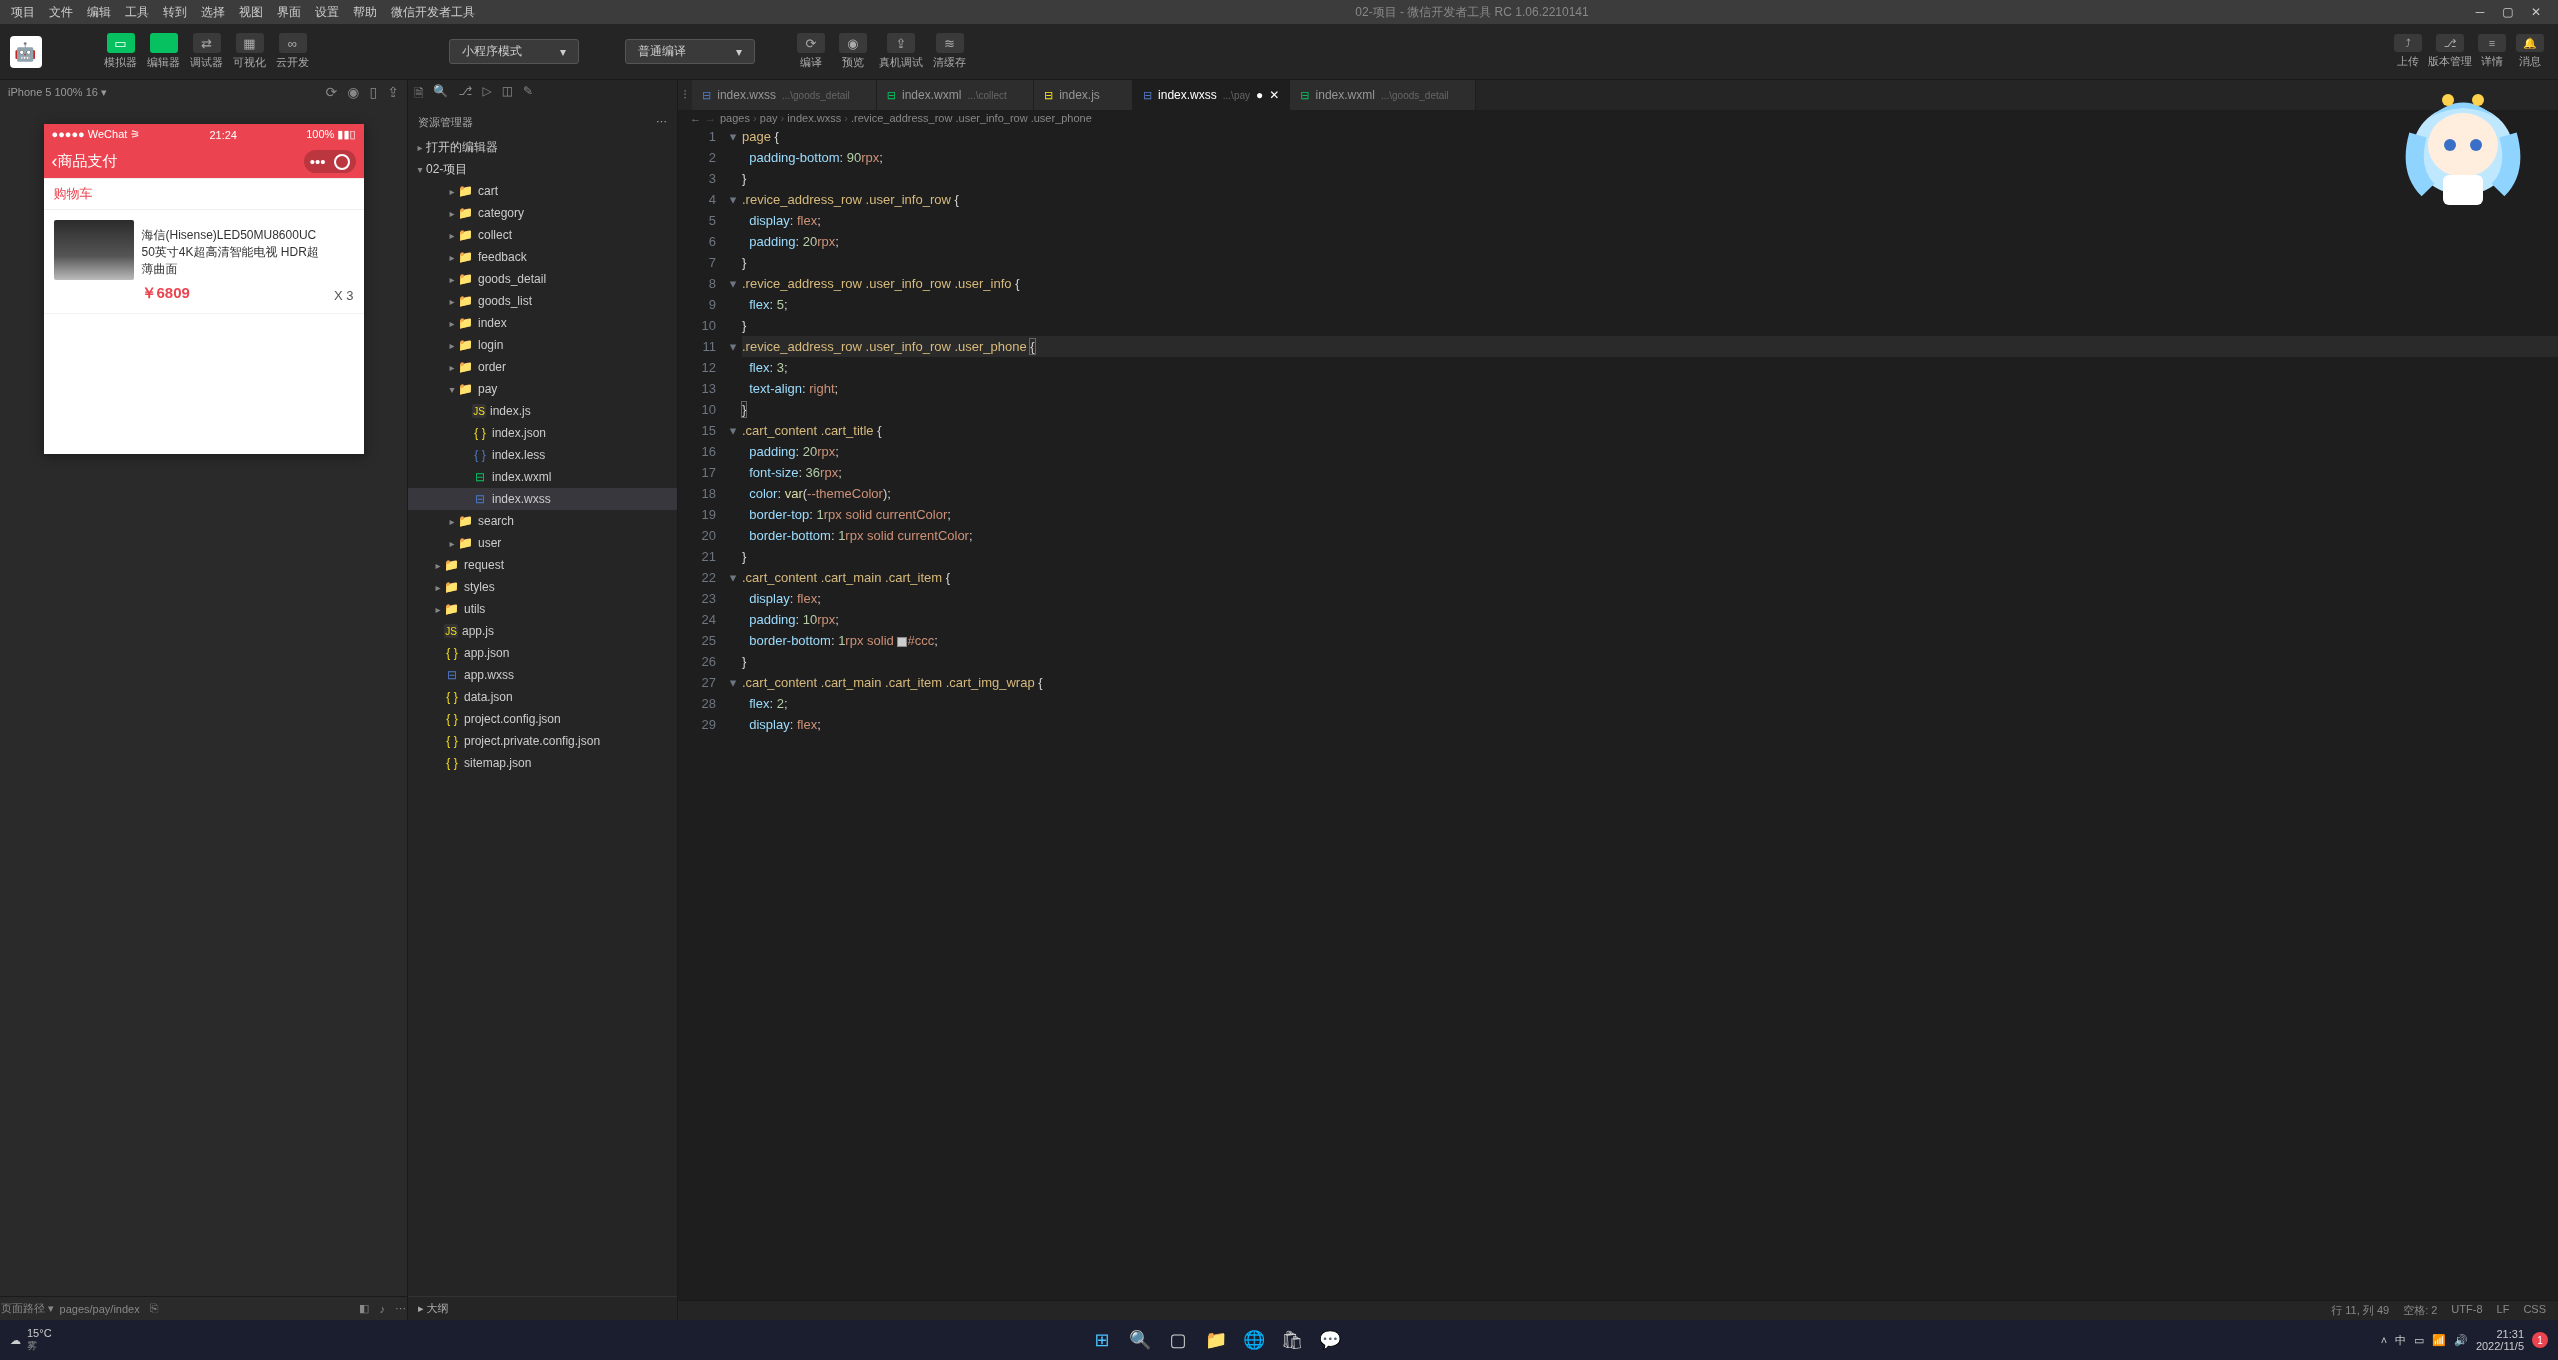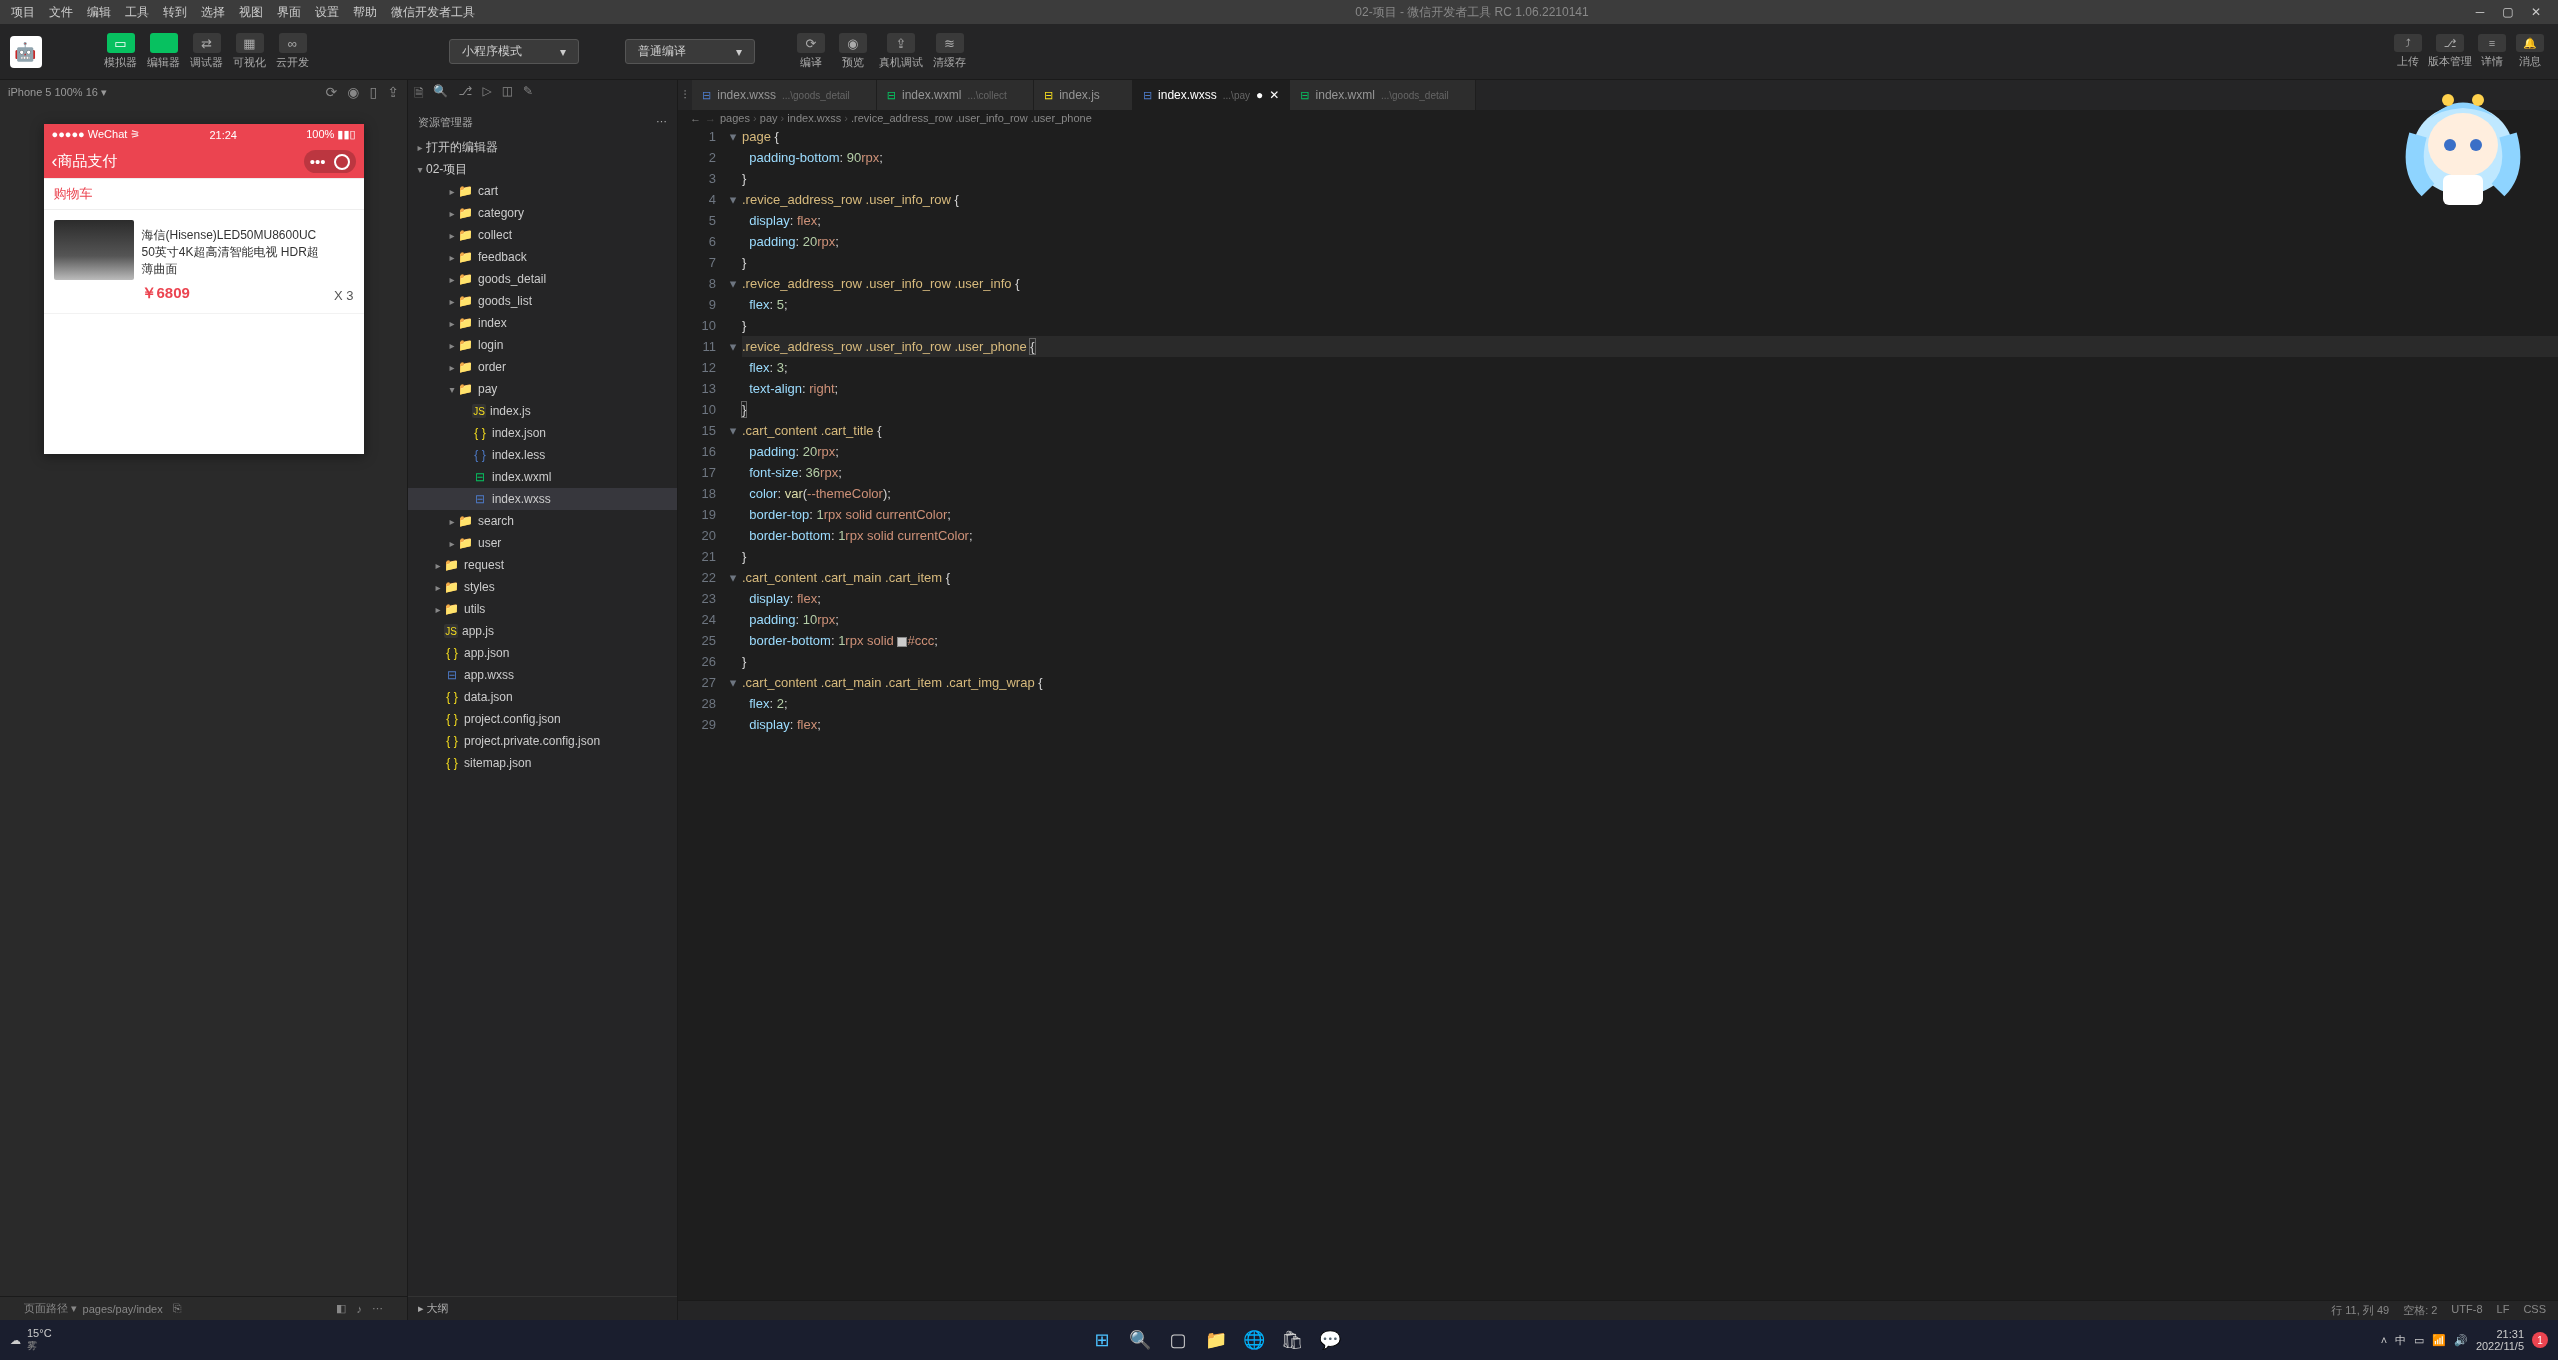--- a/index.html
+++ b/index.html
@@ -50,21 +50,21 @@
 .cart-item .img { width: 80px; height: 60px; background: linear-gradient(#2b2b2b,#555 60%, #bbb); border-radius: 2px; }
 .cart-item .img.tv2 { background: radial-gradient(circle at 40% 50%, #fff, #dab34a 30%, #2b2b2b 70%); }
 .cart-item .info { flex: 1; font-size: 12px; color: #333; margin-top: 7px; }
 .cart-item .price { color: #eb4450; font-size: 15px; margin-top: 6px; font-weight:bold;}
 .cart-item .qty { align-self: flex-end; font-size: 13px; color: #555; }
 .ph-foot { display: flex; align-items: center; border-top: 1px solid #eee; }
 .ph-foot .tot { flex: 1; text-align: right; padding: 4px 10px; font-size: 13px; }
 .ph-foot .tot .amt { color:#eb4450; font-weight:bold; font-size:16px;}
 .ph-foot .tot .ship { display:block; font-size:10px; color:#888;}
 .ph-foot .paybtn { background:#eb4450; color:#fff; padding: 14px 28px; font-size: 15px; }
-.sim-foot { display:flex; align-items:center; padding:4px 24px; color:#888; font-size:11px; border-top:1px solid #1a1a1a;}
+.sim-foot { display:flex; align-items:center; padding:4px 1px; color:#888; font-size:11px; border-top:1px solid #1a1a1a;}
 .sim-foot .sp{flex:1;}
 .sim-foot .ic{margin-left:10px;}
 
 
 .explorer { width: 270px; background: #252526; display: flex; flex-direction: column; border-right: 1px solid #1a1a1a; font-size: 12px; }
 .exp-tabs { display:flex; padding:4px 6px; gap:10px; color:#888;}
 .exp-header { display:flex; justify-content:space-between; padding:6px 10px; color:#aaa; font-size:11px;}
 .tree { flex:1; overflow:auto; color:#ccc; }
 .tree-row { display:flex; align-items:center; height:22px; padding-left: 4px; cursor:pointer; white-space:nowrap;}
 .tree-row.hl { background:#37373d; }

